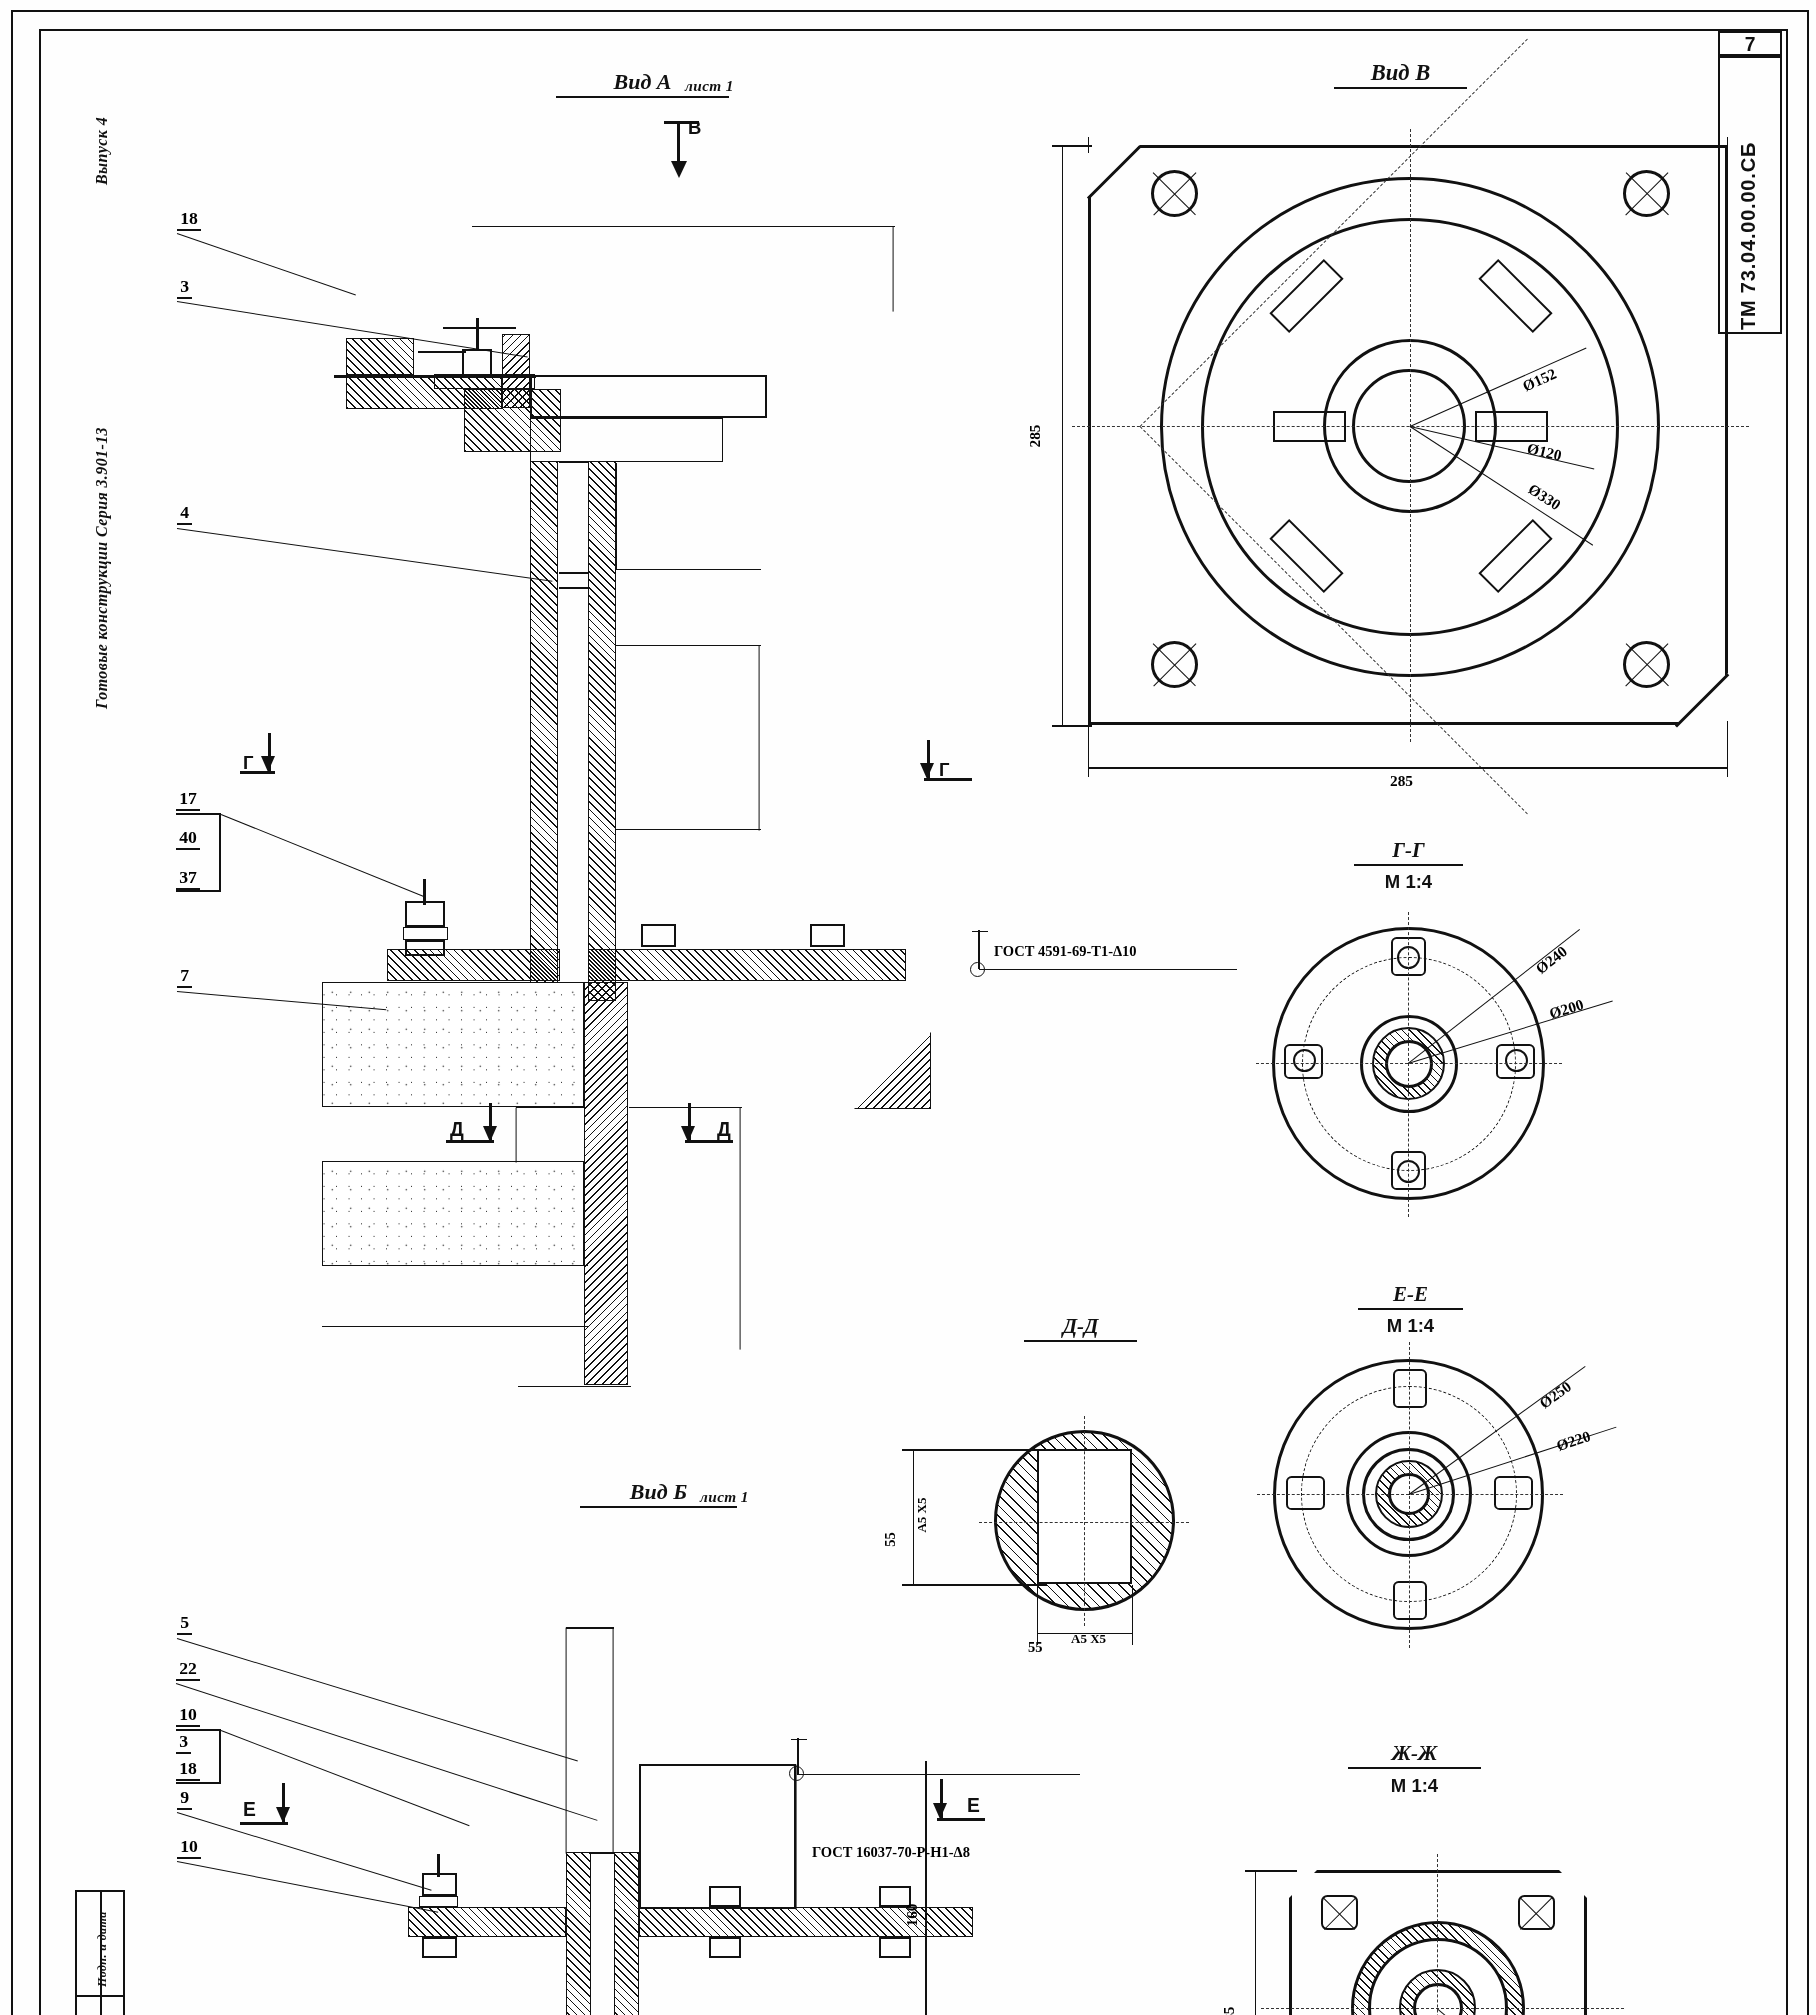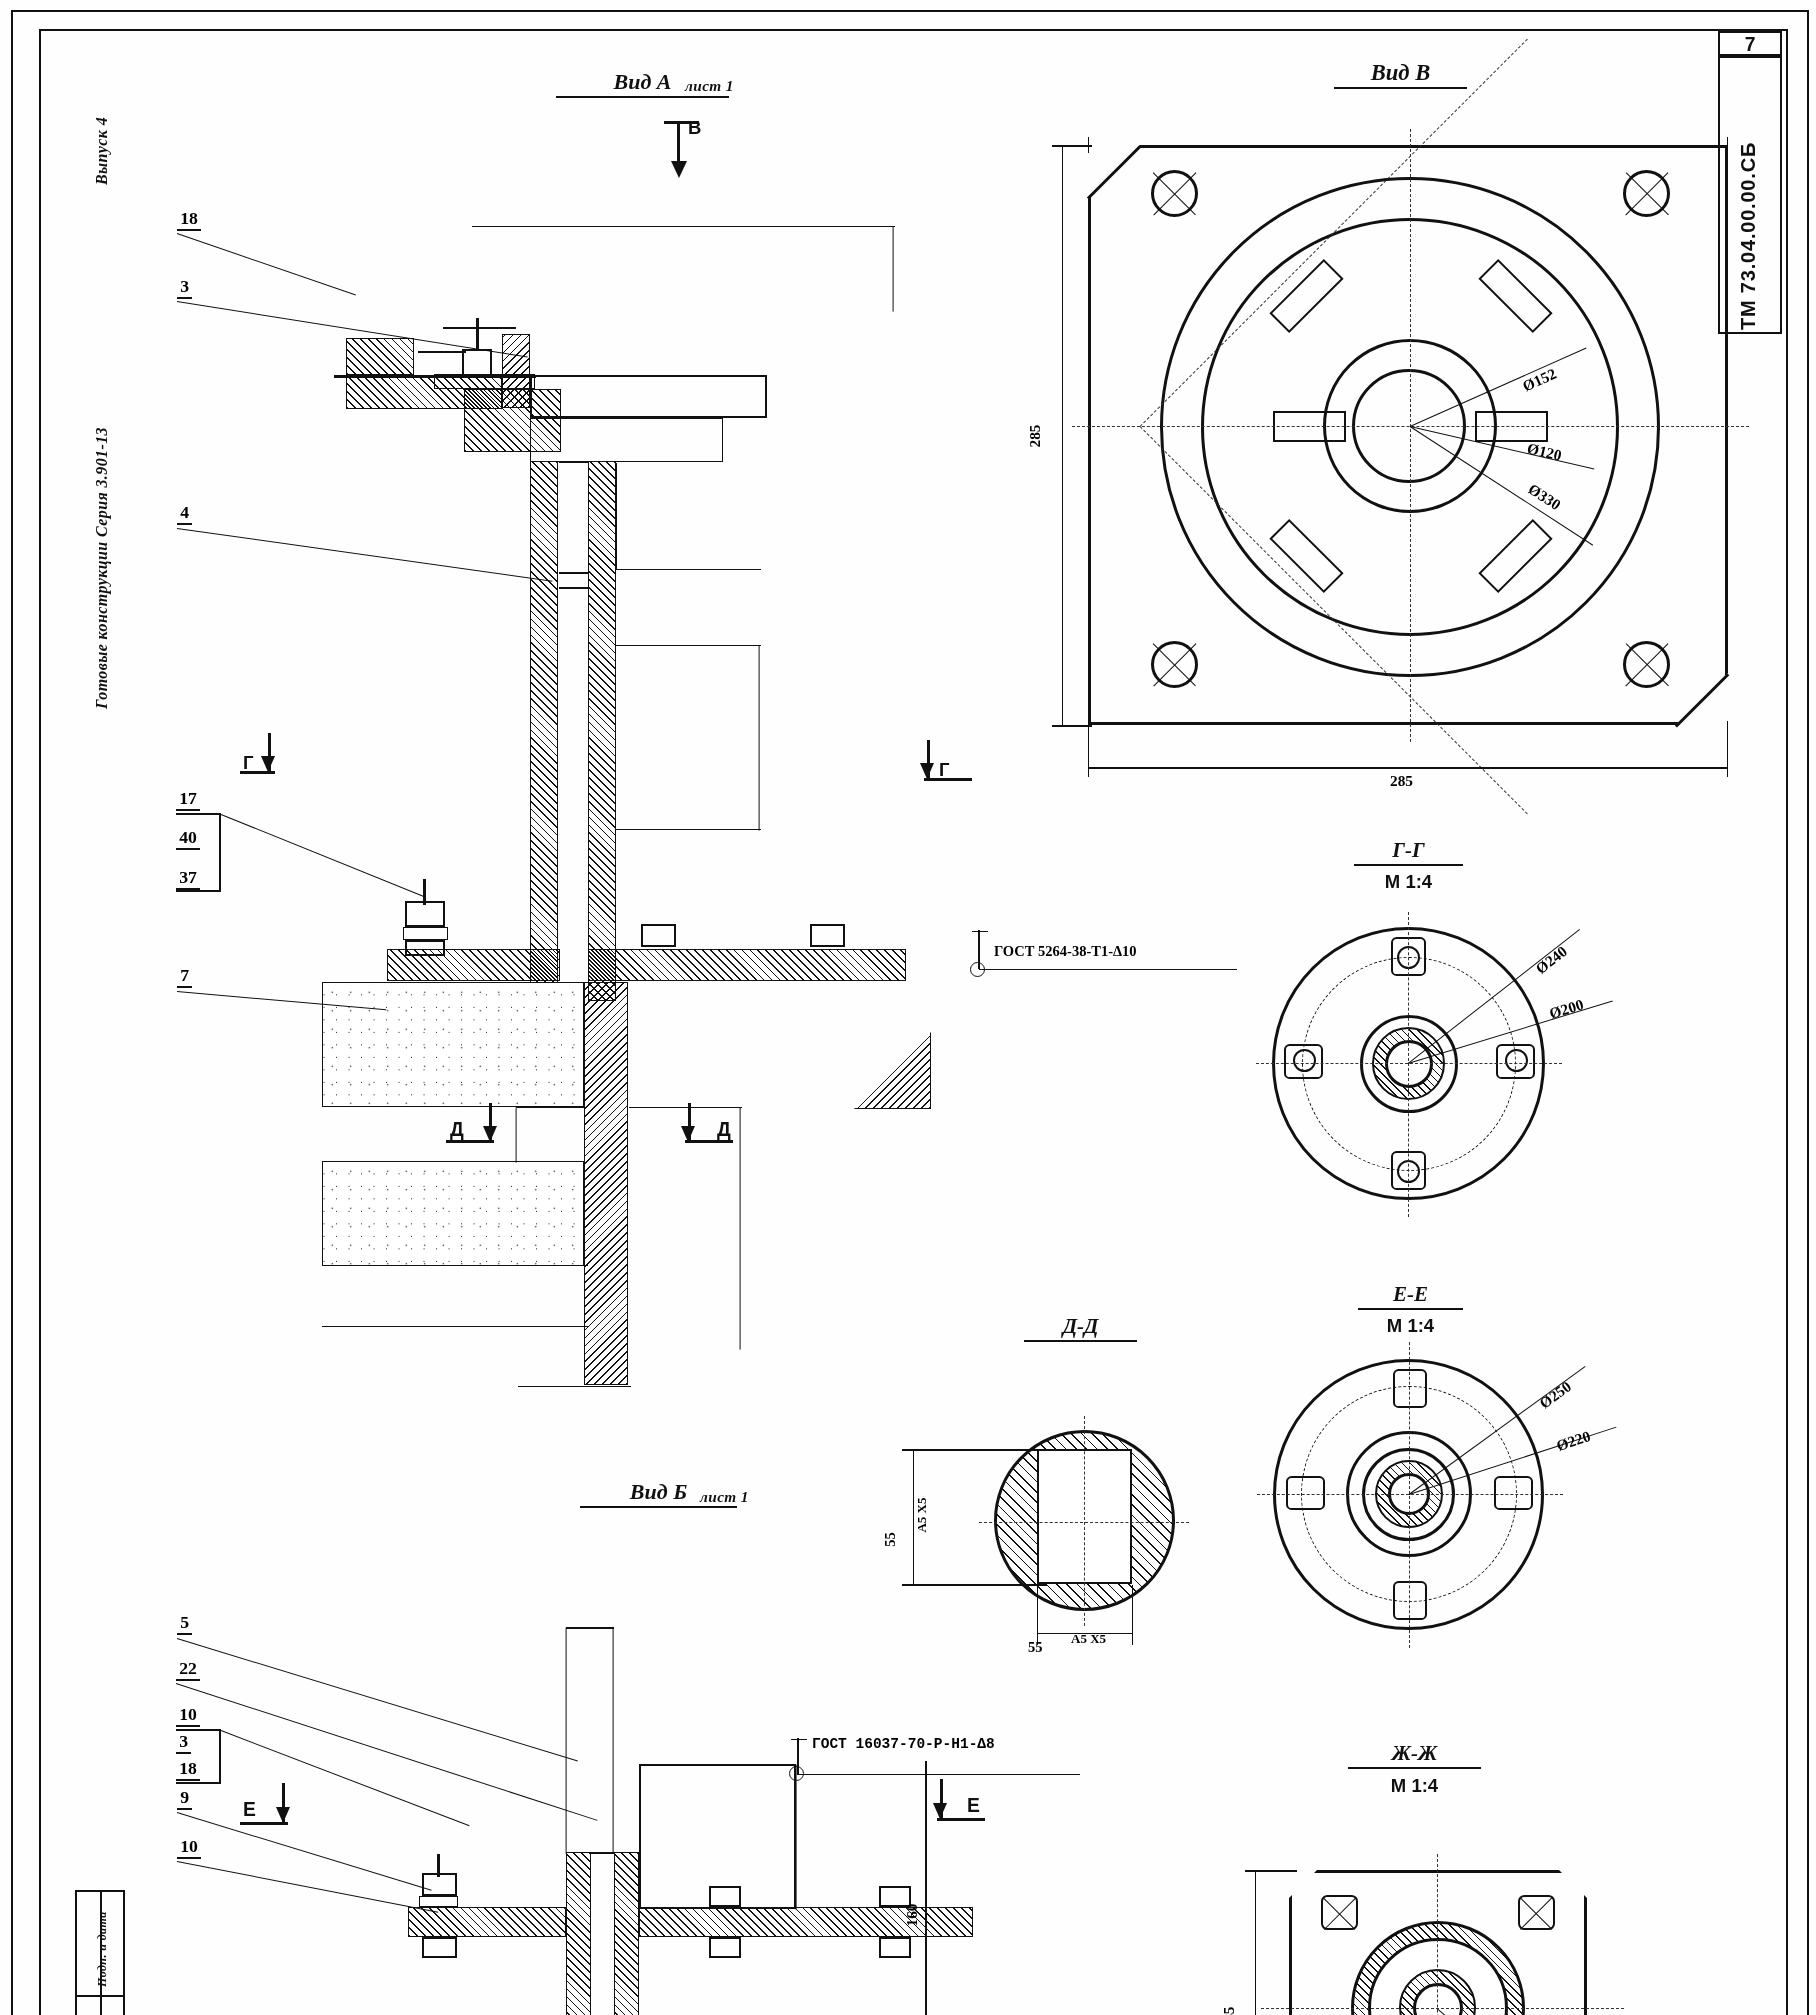--- a/index.html
+++ b/index.html
@@ -153,21 +153,21 @@
 
   <div class="lnTT" style="left:685px;top:1140px;width:48px;"></div>
   <div class="solid" style="left:688px;top:1103px;width:2.8px;height:39px;"></div>
   <div style="position:absolute;left:681px;top:1126px;width:0;height:0;border-left:7.3px solid transparent;border-right:7.3px solid transparent;border-top:16px solid #111;"></div>
   <div class="t mono" style="left:717px;top:1119px;font-size:19.3px;">Д</div>
 
   <div class="ln dash" style="left:979px;top:969px;width:258px;"></div>
   <div class="solid" style="left:978px;top:930px;width:2px;height:39px;"></div>
   <div class="ln" style="left:972px;top:931px;width:16px;"></div>
   <div class="circ" style="left:970px;top:962px;width:15.3px;height:15.3px;border-width:1.6px;"></div>
-  <div class="gost" style="left:994px;top:943px;">ГОСТ 5264-38-Т1-Δ10</div>
+  <div class="gost" style="left:994px;top:943px;">ГОСТ 4591-69-Т1-Δ10</div>
 
   <div class="num" style="left:177px;top:210px;">18</div>
   <div class="ln" style="left:177px;top:233px;width:189px;transform:rotate(19deg);"></div>
 
   <div class="num" style="left:177px;top:278px;">3</div>
   <div class="ln" style="left:177px;top:301px;width:355px;transform:rotate(9deg);"></div>
 
   <div class="num" style="left:177px;top:504px;">4</div>
   <div class="ln" style="left:177px;top:528px;width:379px;transform:rotate(8deg);"></div>
 
@@ -215,21 +215,21 @@
 
   <div class="lnTT" style="left:937px;top:1818px;width:48px;"></div>
   <div class="solid" style="left:940px;top:1779px;width:2.8px;height:39px;"></div>
   <div style="position:absolute;left:933px;top:1803px;width:0;height:0;border-left:7.3px solid transparent;border-right:7.3px solid transparent;border-top:16px solid #111;"></div>
   <div class="t mono" style="left:967px;top:1795px;font-size:19.3px;">Е</div>
 
   <div class="ln dash" style="left:798px;top:1774px;width:282px;"></div>
   <div class="solid" style="left:797px;top:1738px;width:2px;height:37px;"></div>
   <div class="ln" style="left:791px;top:1739px;width:16px;"></div>
   <div class="circ" style="left:789px;top:1766px;width:15.3px;height:15.3px;border-width:1.6px;"></div>
-  <div class="gost" style="left:812px;top:1736px;font-family:Liberation Mono, monospace;">ГОСТ 16037-70-Р-Н1-Δ8</div>
+  <div class="gost" style="left:812px;top:1844px;">ГОСТ 16037-70-Р-Н1-Δ8</div>
 
   <div class="num" style="left:177px;top:1614px;">5</div>
   <div class="ln" style="left:177px;top:1638px;width:419px;transform:rotate(17deg);"></div>
 
   <div class="num" style="left:176px;top:1660px;">22</div>
   <div class="ln" style="left:176px;top:1683px;width:443px;transform:rotate(18deg);"></div>
 
   <div class="num" style="left:176px;top:1706px;">10</div>
   <div class="num" style="left:176px;top:1733px;">3</div>
   <div class="num" style="left:176px;top:1760px;">18</div>

